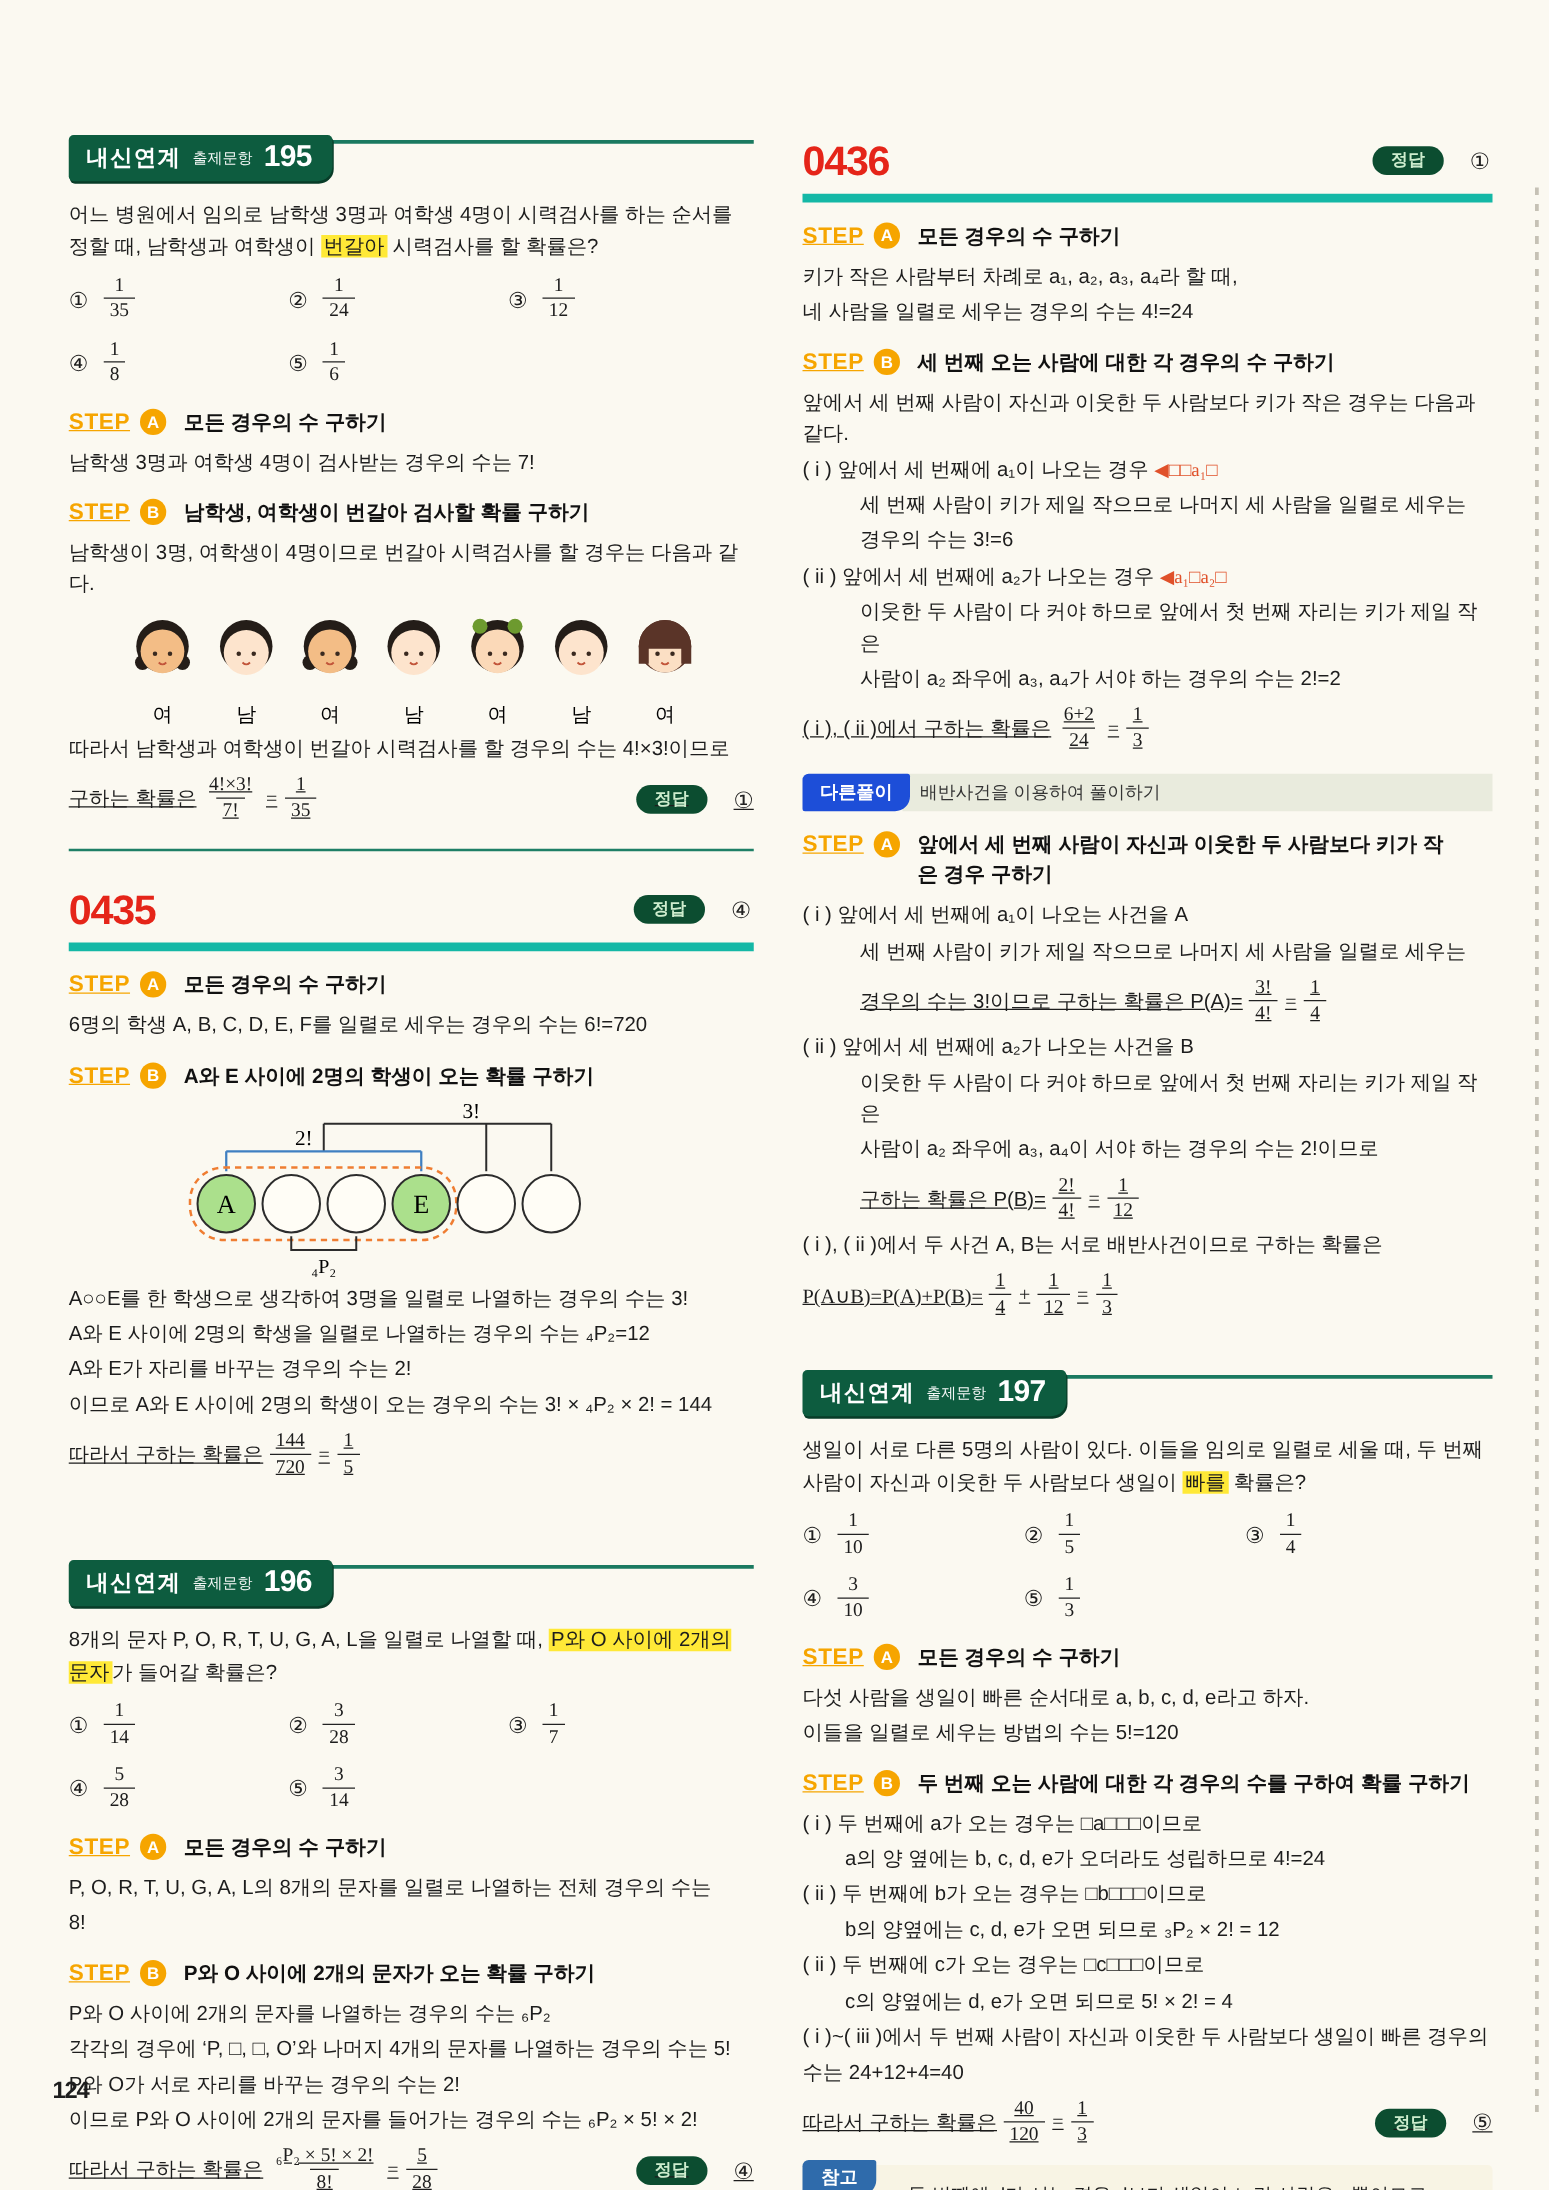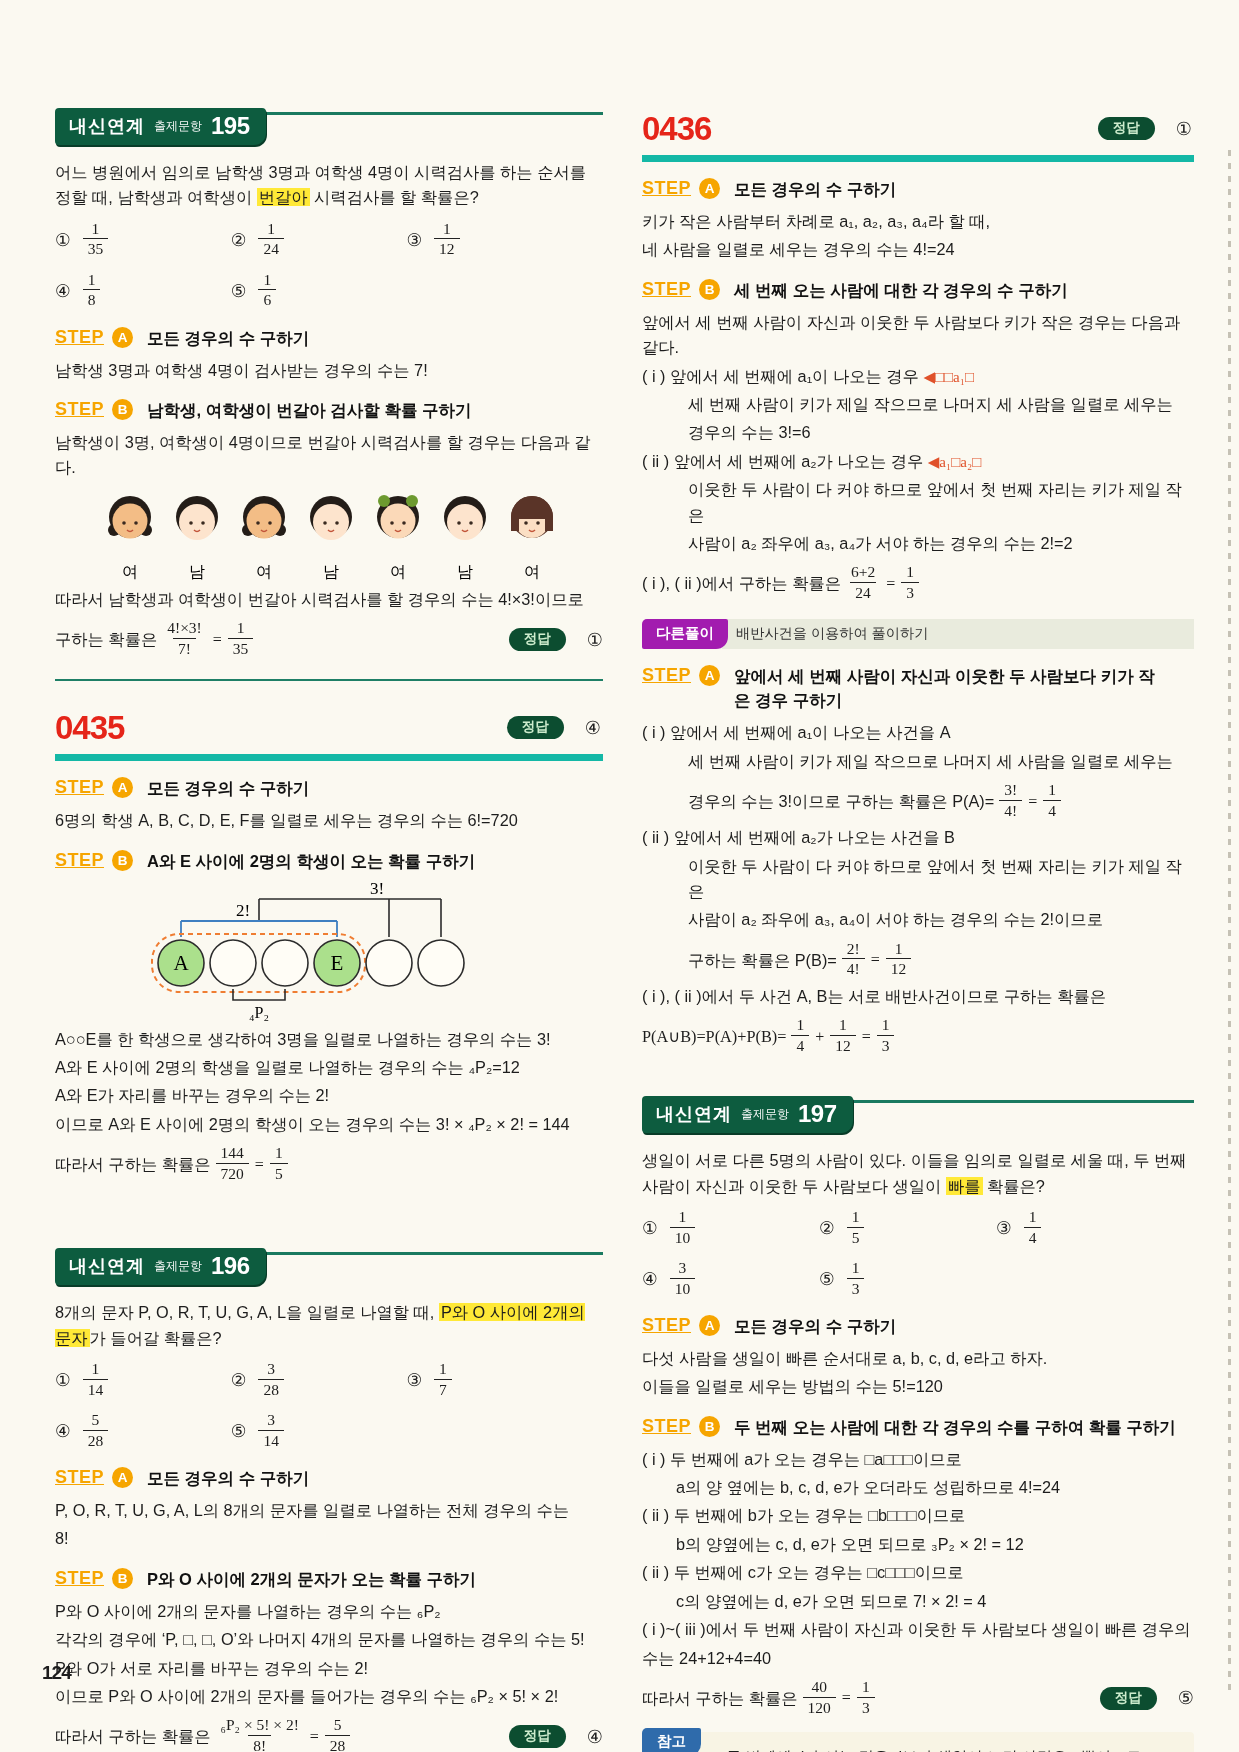--- a/index.html
+++ b/index.html
@@ -53,36 +53,36 @@
   .serif{font-family:"Liberation Serif",serif;}
   .rednote{color:#e0512a;font-family:"Liberation Serif",serif;font-size:15px;}
 
   
   .fr{display:inline-flex;flex-direction:column;align-items:center;
     vertical-align:middle;margin:0 5px;position:relative;top:-1px;
     font-family:"Liberation Serif",serif;}
   .fr .n{padding:0 5px;font-size:15.5px;line-height:1.2;}
   .fr .d{border-top:1.4px solid #222;padding:0 5px;font-size:15.5px;line-height:1.25;}
   .meq{font-family:"Liberation Serif",serif;font-size:16px;margin:0 1px;}
-  .mrow{display:flex;justify-content:space-between;margin:8px 0 4px;}
+  .mrow{display:flex;justify-content:space-between;margin:8px 0 4px;text-decoration:underline;}
   .mleft{display:flex;align-items:center;flex-wrap:wrap;}
   .mleft .t{margin:0;}
 
   
   .choices{display:grid;grid-template-columns:1.15fr 1.15fr 1fr;row-gap:12px;
     margin:10px 0 4px;width:92%;}
   .choice{display:flex;align-items:center;gap:7px;font-size:17px;}
   .cmark{font-size:17.5px;}
 
   
   .sep{border:none;border-top:2.5px solid #1e7f66;margin:20px 0 0;}
 
   
   .altbar{display:flex;align-items:center;margin:16px 0 4px;}
-  .altbadge{background:#a21caf;color:#fff;font-weight:700;font-size:14.5px;
+  .altbadge{background:#1d4ed8;color:#fff;font-weight:700;font-size:14.5px;
     padding:5px 14px 6px;border-radius:5px 2px 12px 2px;position:relative;z-index:1;white-space:nowrap;}
   .alttext{background:#e9ebdd;flex:1;padding:5px 14px 6px;font-size:14.2px;color:#333;margin-left:-6px;}
 
   
   .noteblock{position:relative;background:#f8f4e4;border-radius:4px;
     padding:10px 14px 10px 84px;margin-top:14px;}
   .notebadge{position:absolute;left:0;top:-4px;background:#2f6bab;color:#fff;font-weight:700;
     font-size:14.5px;padding:4px 15px 5px;border-radius:5px 2px 12px 2px;}
   .noteblock .t{font-size:15.3px;}
 
@@ -546,21 +546,21 @@
     <div class="step">
         <span class="sword">STEP</span>
         <span class="sball">B</span>
         <span class="stitle">두 번째 오는 사람에 대한 각 경우의 수를 구하여 확률 구하기</span>
       </div>
     <p class="t">( i ) 두 번째에 a가 오는 경우는 □a□□□이므로</p>
     <p class="t ind2">a의 양 옆에는 b, c, d, e가 오더라도 성립하므로 4!=24</p>
     <p class="t">( ii ) 두 번째에 b가 오는 경우는 □b□□□이므로</p>
     <p class="t ind2">b의 양옆에는 c, d, e가 오면 되므로 ₃P₂ × 2! = 12</p>
     <p class="t">( ii ) 두 번째에 c가 오는 경우는 □c□□□이므로</p>
-    <p class="t ind2">c의 양옆에는 d, e가 오면 되므로 7! × 2! = 4</p>
+    <p class="t ind2">c의 양옆에는 d, e가 오면 되므로 5! × 2! = 4</p>
     <p class="t">( i )~( iii )에서 두 번째 사람이 자신과 이웃한 두 사람보다 생일이 빠른 경우의</p>
     <p class="t">수는 24+12+4=40</p>
     <div class="mrow">
       <div class="mleft">
         <span class="t">따라서 구하는 확률은</span>
         <span class="fr">
             <span class="n">40</span>
             <span class="d">120</span>
           </span>
         <span class="meq">=</span>

